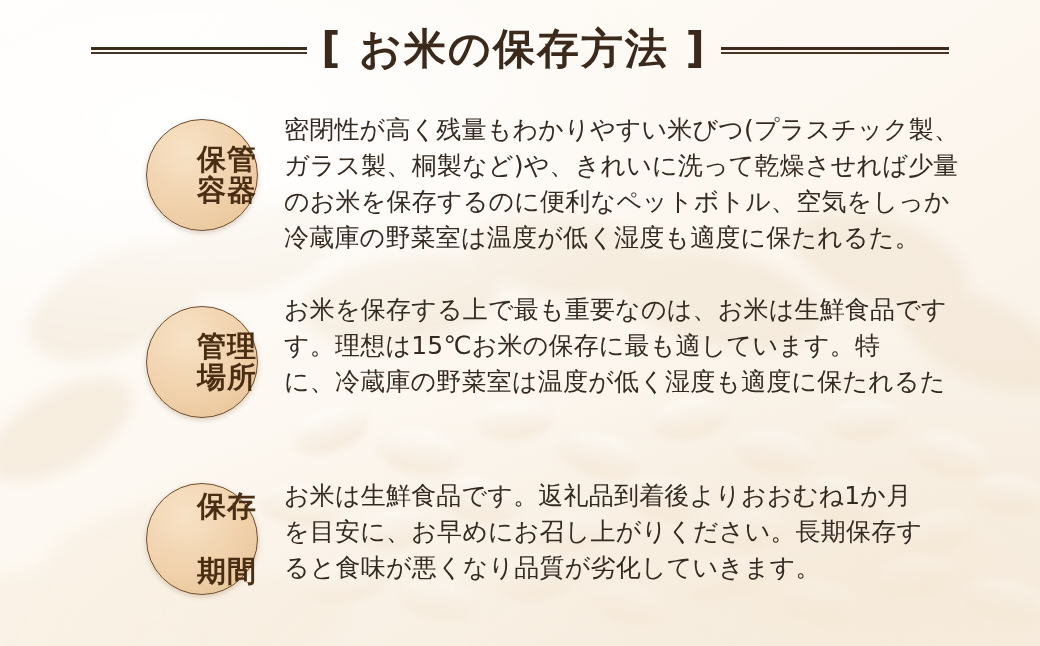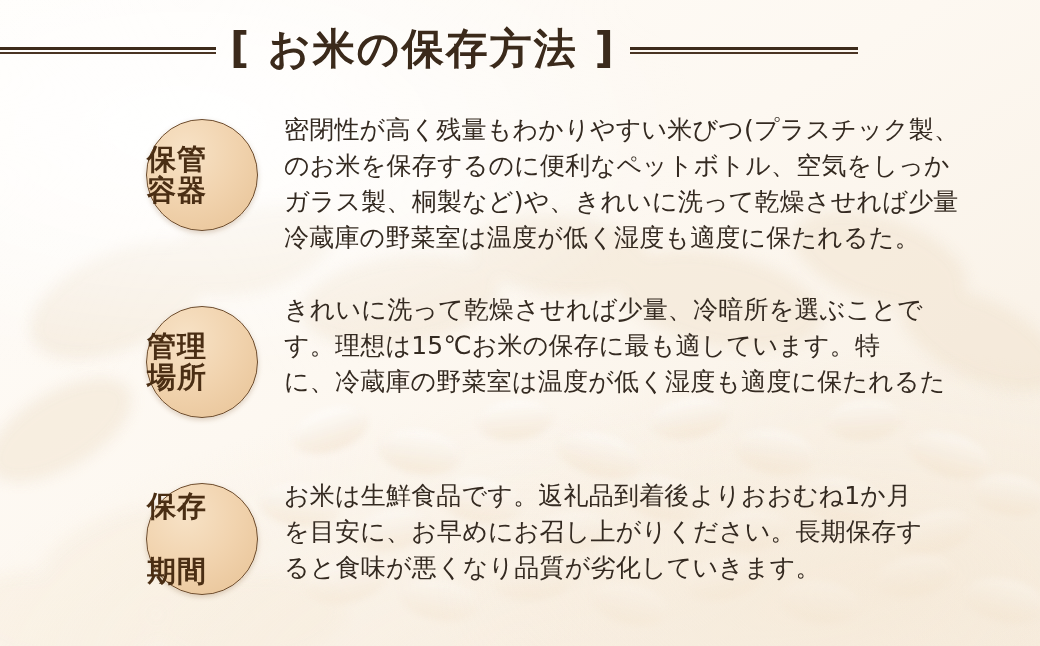--- a/index.html
+++ b/index.html
@@ -43,21 +43,21 @@
 
   
   .title-row {
     position: absolute;
     top: 14px;
     left: 0;
     width: 1040px;
     height: 74px;
     display: flex;
     align-items: center;
-    justify-content: flex-start;
+    justify-content: center;
   }
   .rule {
     height: 8px;
     position: relative;
     flex: 0 0 auto;
   }
   .rule-left  { width: 216px; margin-right: 14px; }
   .rule-right { width: 228px; margin-left: 14px; }
   .rule::before,
   .rule::after {
@@ -109,21 +109,21 @@
   .badge {
     width: 112px;
     height: 112px;
     border-radius: 50%;
     border: 1.6px solid #6b4a2b;
     background:
       radial-gradient(circle at 35% 28%, #f7e2c6 0%, #f1d3ae 48%, #e7c295 100%);
     box-shadow: 0 2px 5px rgba(140,100,60,0.28);
     display: flex;
     flex-direction: column;
-    align-items: flex-start;
+    align-items: flex-end;
     justify-content: center;
     box-sizing: border-box;
   }
   .sec-1 .badge { margin-top: 7px; }
   .sec-2 .badge { margin-top: 14px; }
   .sec-3 .badge { margin-top: 5px; gap: 33px; }
 
   .badge-line {
     font-family: "DejaVu Serif", "Liberation Serif", serif;
     font-weight: bold;
@@ -229,37 +229,37 @@
   <div class="section sec-1">
     <div class="badge-wrap">
       <div class="badge">
         <div class="badge-line">保管</div>
         <div class="badge-line">容器</div>
       </div>
     </div>
     <div class="body-wrap">
       <div class="body-text">
         <p>密閉性が高く残量もわかりやすい米びつ(プラスチック製、</p>
+        <p>ガラス製、桐製など)や、きれいに洗って乾燥させれば少量</p>
         <p>のお米を保存するのに便利なペットボトル、空気をしっか</p>
-        <p>ガラス製、桐製など)や、きれいに洗って乾燥させれば少量</p>
         <p>冷蔵庫の野菜室は温度が低く湿度も適度に保たれるた。</p>
       </div>
     </div>
   </div>
 
   <div class="section sec-2">
     <div class="badge-wrap">
       <div class="badge">
         <div class="badge-line">管理</div>
         <div class="badge-line">場所</div>
       </div>
     </div>
     <div class="body-wrap">
       <div class="body-text">
-        <p>きれいに洗って乾燥させれば少量、冷暗所を選ぶことで</p>
+        <p>お米を保存する上で最も重要なのは、お米は生鮮食品です</p>
         <p>す。理想は15℃お米の保存に最も適しています。特</p>
         <p>に、冷蔵庫の野菜室は温度が低く湿度も適度に保たれるた</p>
       </div>
     </div>
   </div>
 
   <div class="section sec-3">
     <div class="badge-wrap">
       <div class="badge">
         <div class="badge-line">保存</div>

